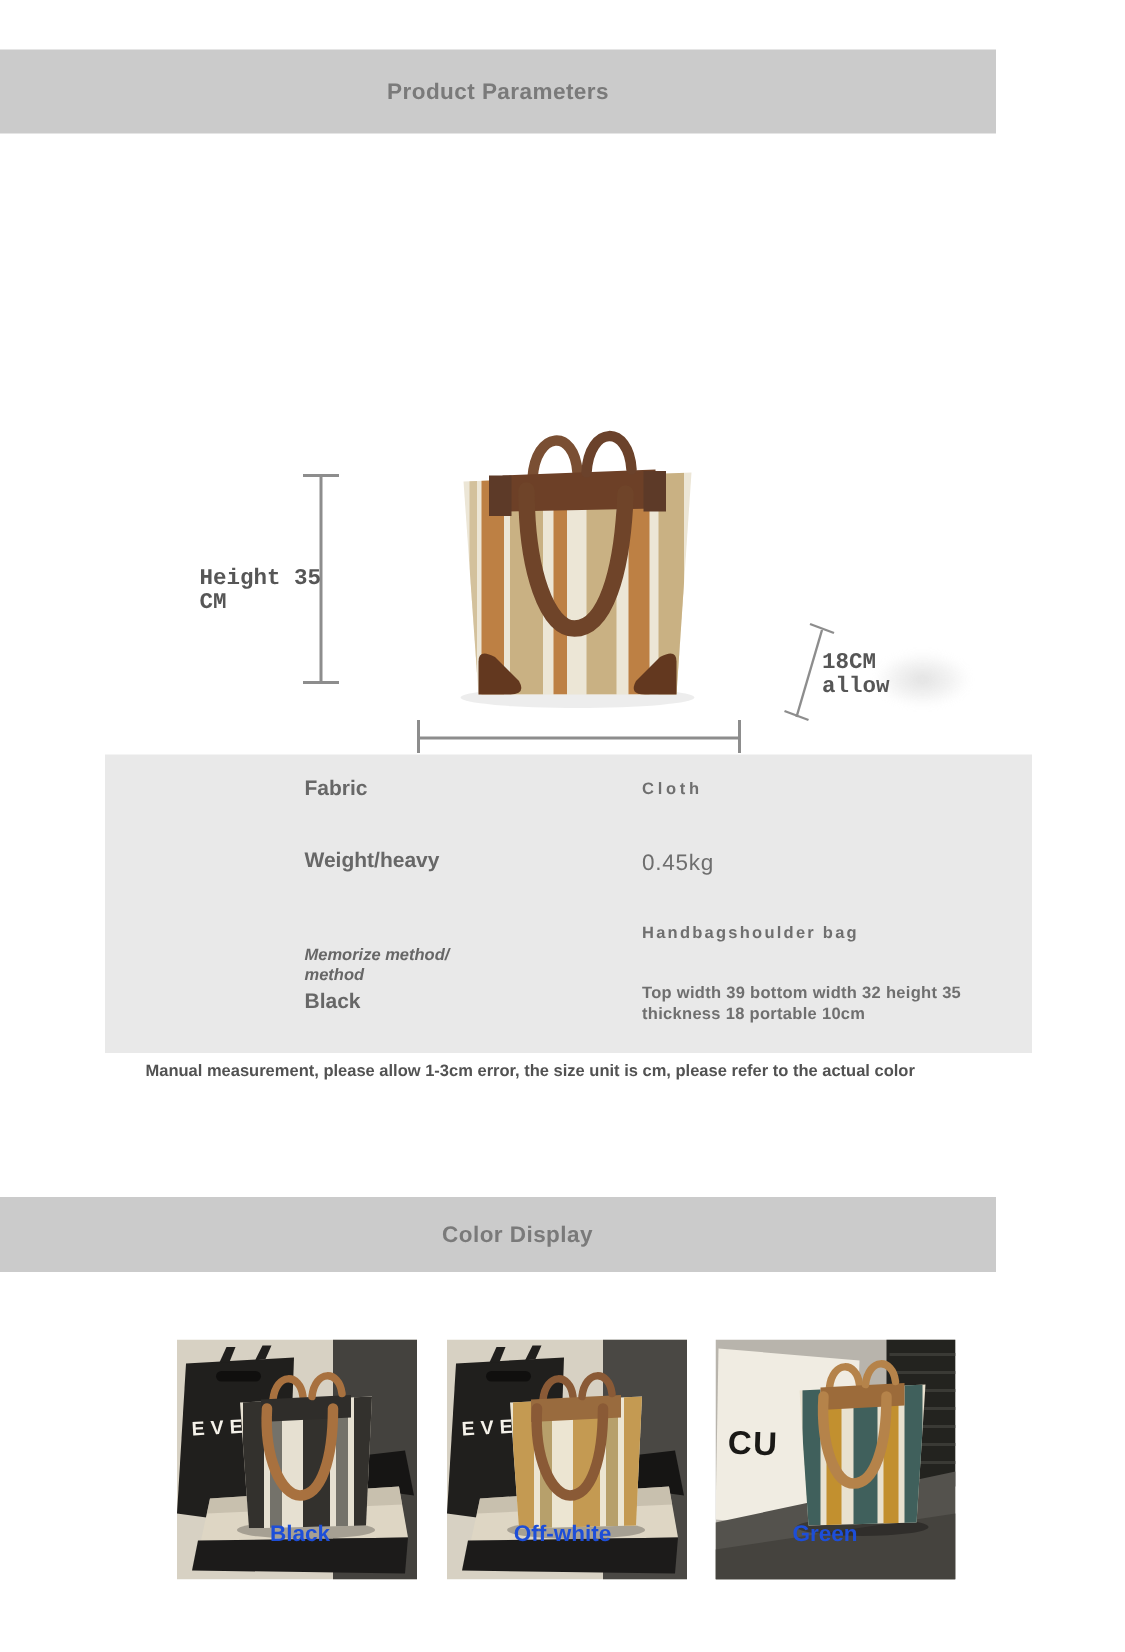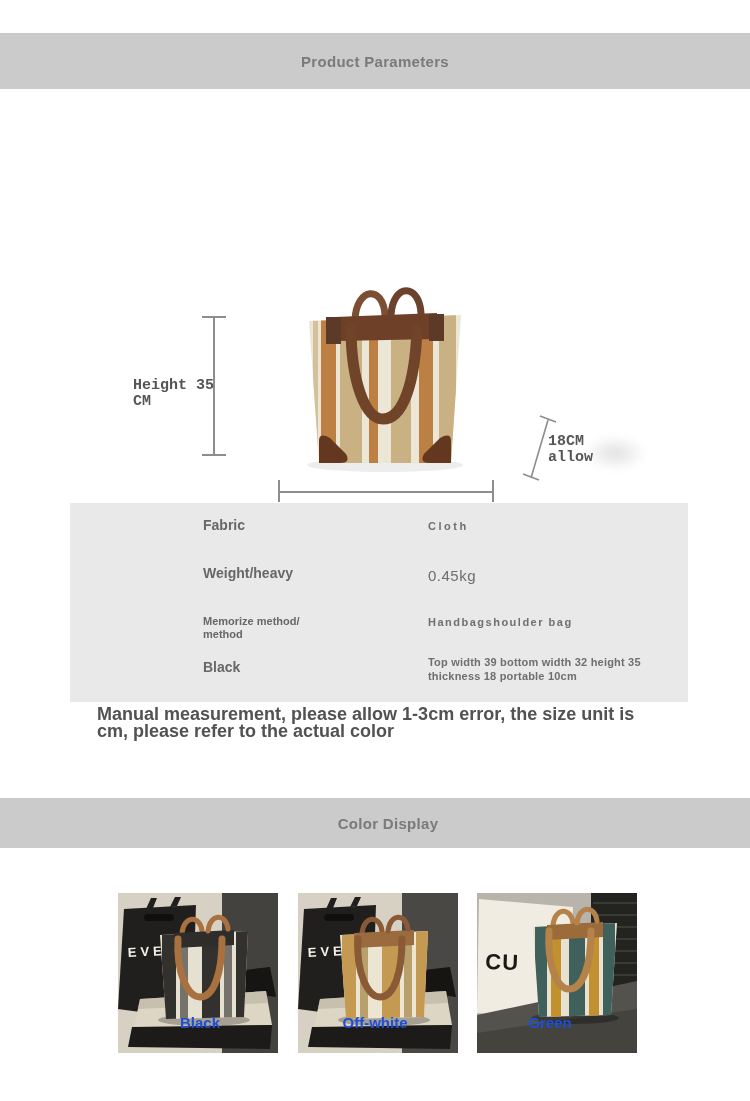--- a/index.html
+++ b/index.html
@@ -1,19 +1,19 @@
 <!DOCTYPE html>
 <html style="--bar-bg: #cbcbcb; --bar-text: #7a7a7a; --table-bg: #e9e9e9; --line-gray: #8d8d8d; --bag-cream: #ece6d6; --bag-orange: #bd8044; --bag-khaki: #c9b183; --bag-leather: #6d4027;"><head>
 <meta charset="utf-8">
 <style>
   * { margin:0; padding:0; box-sizing:border-box; }
   body { font-family:"Liberation Sans", sans-serif; background:#fff; }
   .page { position:relative; width:750px; height:1101px; background:#fff; overflow:hidden; margin:0 auto; }
 
-  .bar { position:absolute; left:0; width:750px; background:var(--bar-bg,#cbcbcb);
+  .bar { position:absolute; left:0; width:664px; background:var(--bar-bg,#cbcbcb);
          display:flex; align-items:center; justify-content:center; }
   .bar-title { font-weight:bold; font-size:15px; color:var(--bar-text,#7a7a7a); letter-spacing:.3px; }
   #bar1 { top:33px; height:56px; }
   #bar2 { top:798px; height:50px;padding-left:26px; }
 
   
   .diagram { position:absolute; left:0; top:90px; width:750px; height:400px;font-family:Liberation Mono, monospace; }
   .bag-main { position:absolute; left:299px; top:181px; width:172px; height:206px; }
 
   .dim-label { position:absolute; font-weight:bold; font-size:15px; color:#565656;
@@ -32,25 +32,25 @@
   #shadow-blob { position:absolute; left:583px; top:345px; width:64px; height:36px;
                  background:radial-gradient(closest-side,#dadada,transparent); filter:blur(3px); opacity:.8; }
 
   
   .specs { position:absolute; left:70px; top:503px; width:618px; height:199px; background:var(--table-bg,#e9e9e9); }
   .spec-label { position:absolute; left:133px; font-weight:bold; color:#676767; white-space:pre-line; }
   .spec-value { position:absolute; left:358px; font-weight:bold; color:#6f6f6f; }
   .lab-lg { font-size:14px; } .lab-sm { font-size:11px; line-height:13px; }
   #r1-lab { top:14px; } #r1-val { top:17px; font-size:11px; letter-spacing:2.5px; }
   #r2-lab { top:62px; } #r2-val { top:64px; font-size:15px; font-weight:normal; color:#6e6e6e; letter-spacing:.5px; }
-  #r3-lab { top:112px; } #r3-val { top:113px; font-size:11px; letter-spacing:1.5px; }
+  #r3-lab { top:128px;font-style:italic; } #r3-val { top:113px; font-size:11px; letter-spacing:1.5px; }
   #r4-lab { top:156px; } #r4-val { top:152px; font-size:11px; line-height:14px; width:250px; letter-spacing:.2px; }
 
   .note { position:absolute; left:97px; top:706px; width:560px; font-weight:bold;
-          font-size:18px; line-height:17px; color:#525252; }
+          font-size:11px; line-height:17px; color:#525252; }
 
   
   .variant-photo { position:absolute; top:893px; width:160px; height:160px; }
   #photo-0 { left:118px; } #photo-1 { left:298px; } #photo-2 { left:477px; }
   .variant-photo svg { width:100%; height:100%; display:block; }
   .variant-label { position:absolute; top:1014px; width:150px; text-align:center;
                    font-weight:bold; font-size:15px; color:#1d4ed8; }
   #vlab-0 { left:125px; } #vlab-1 { left:300px; } #vlab-2 { left:475px; }
 
   svg text { font-family:"Liberation Sans", sans-serif; }

